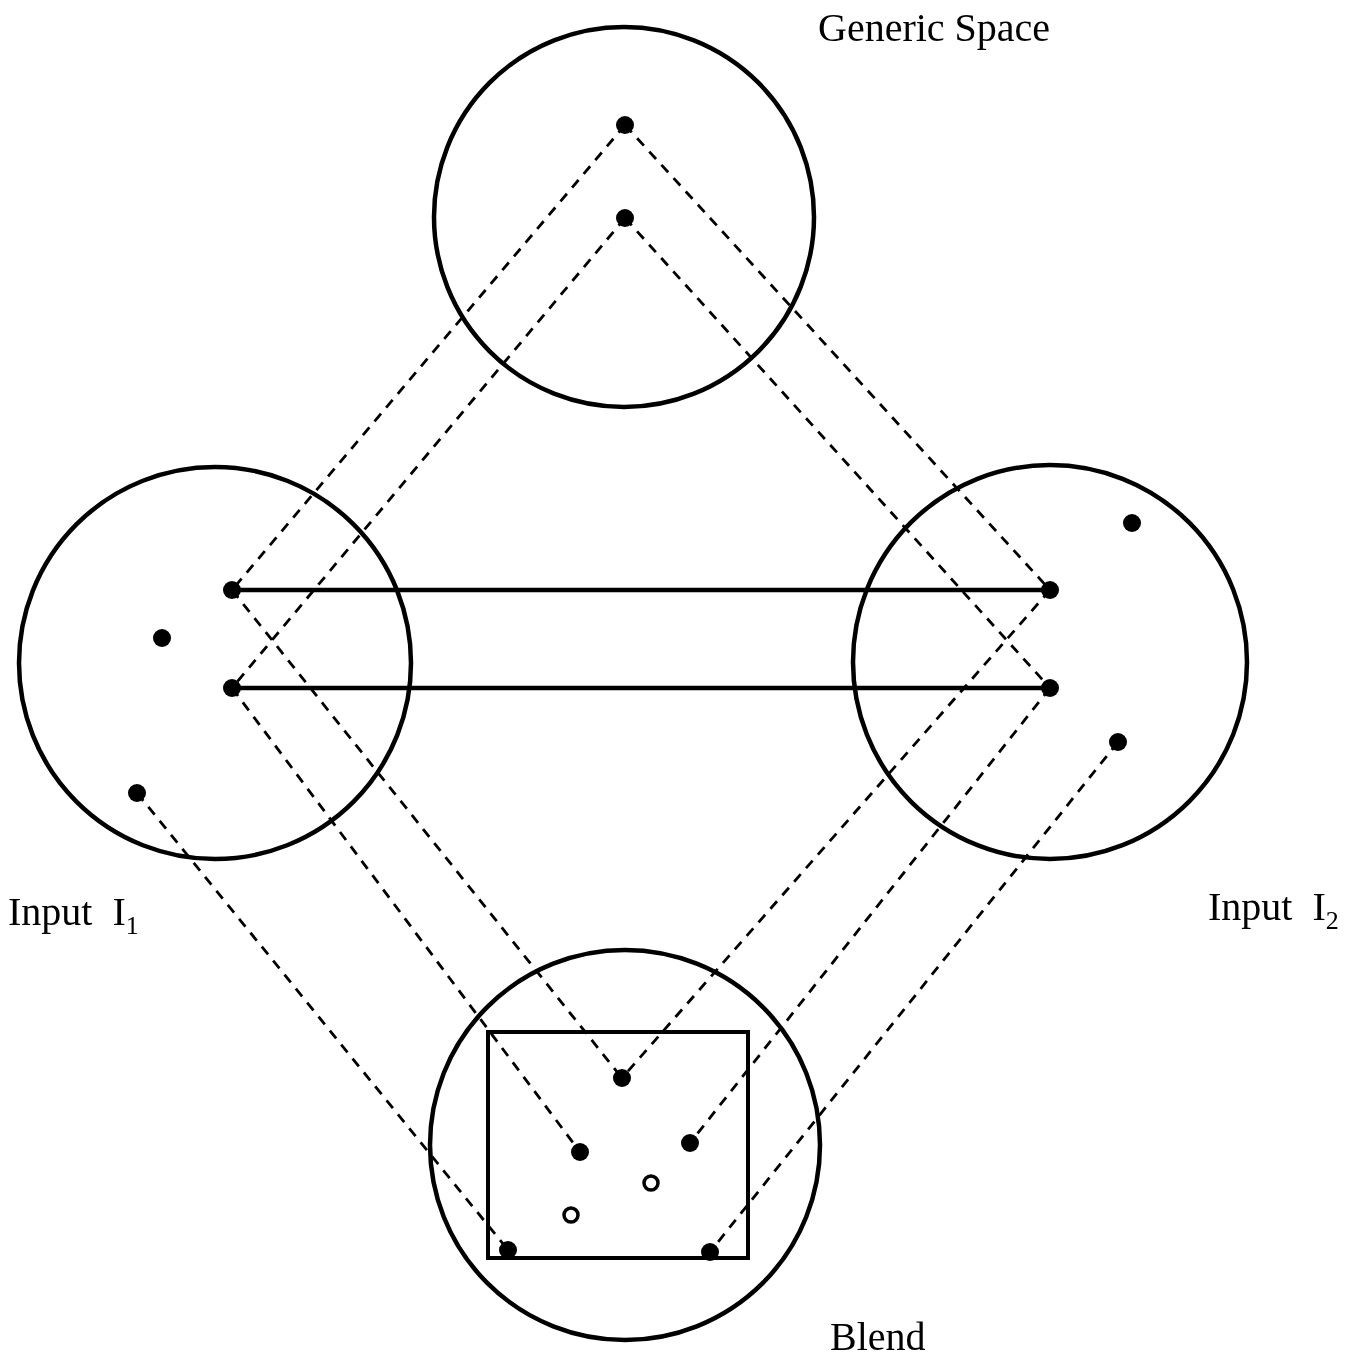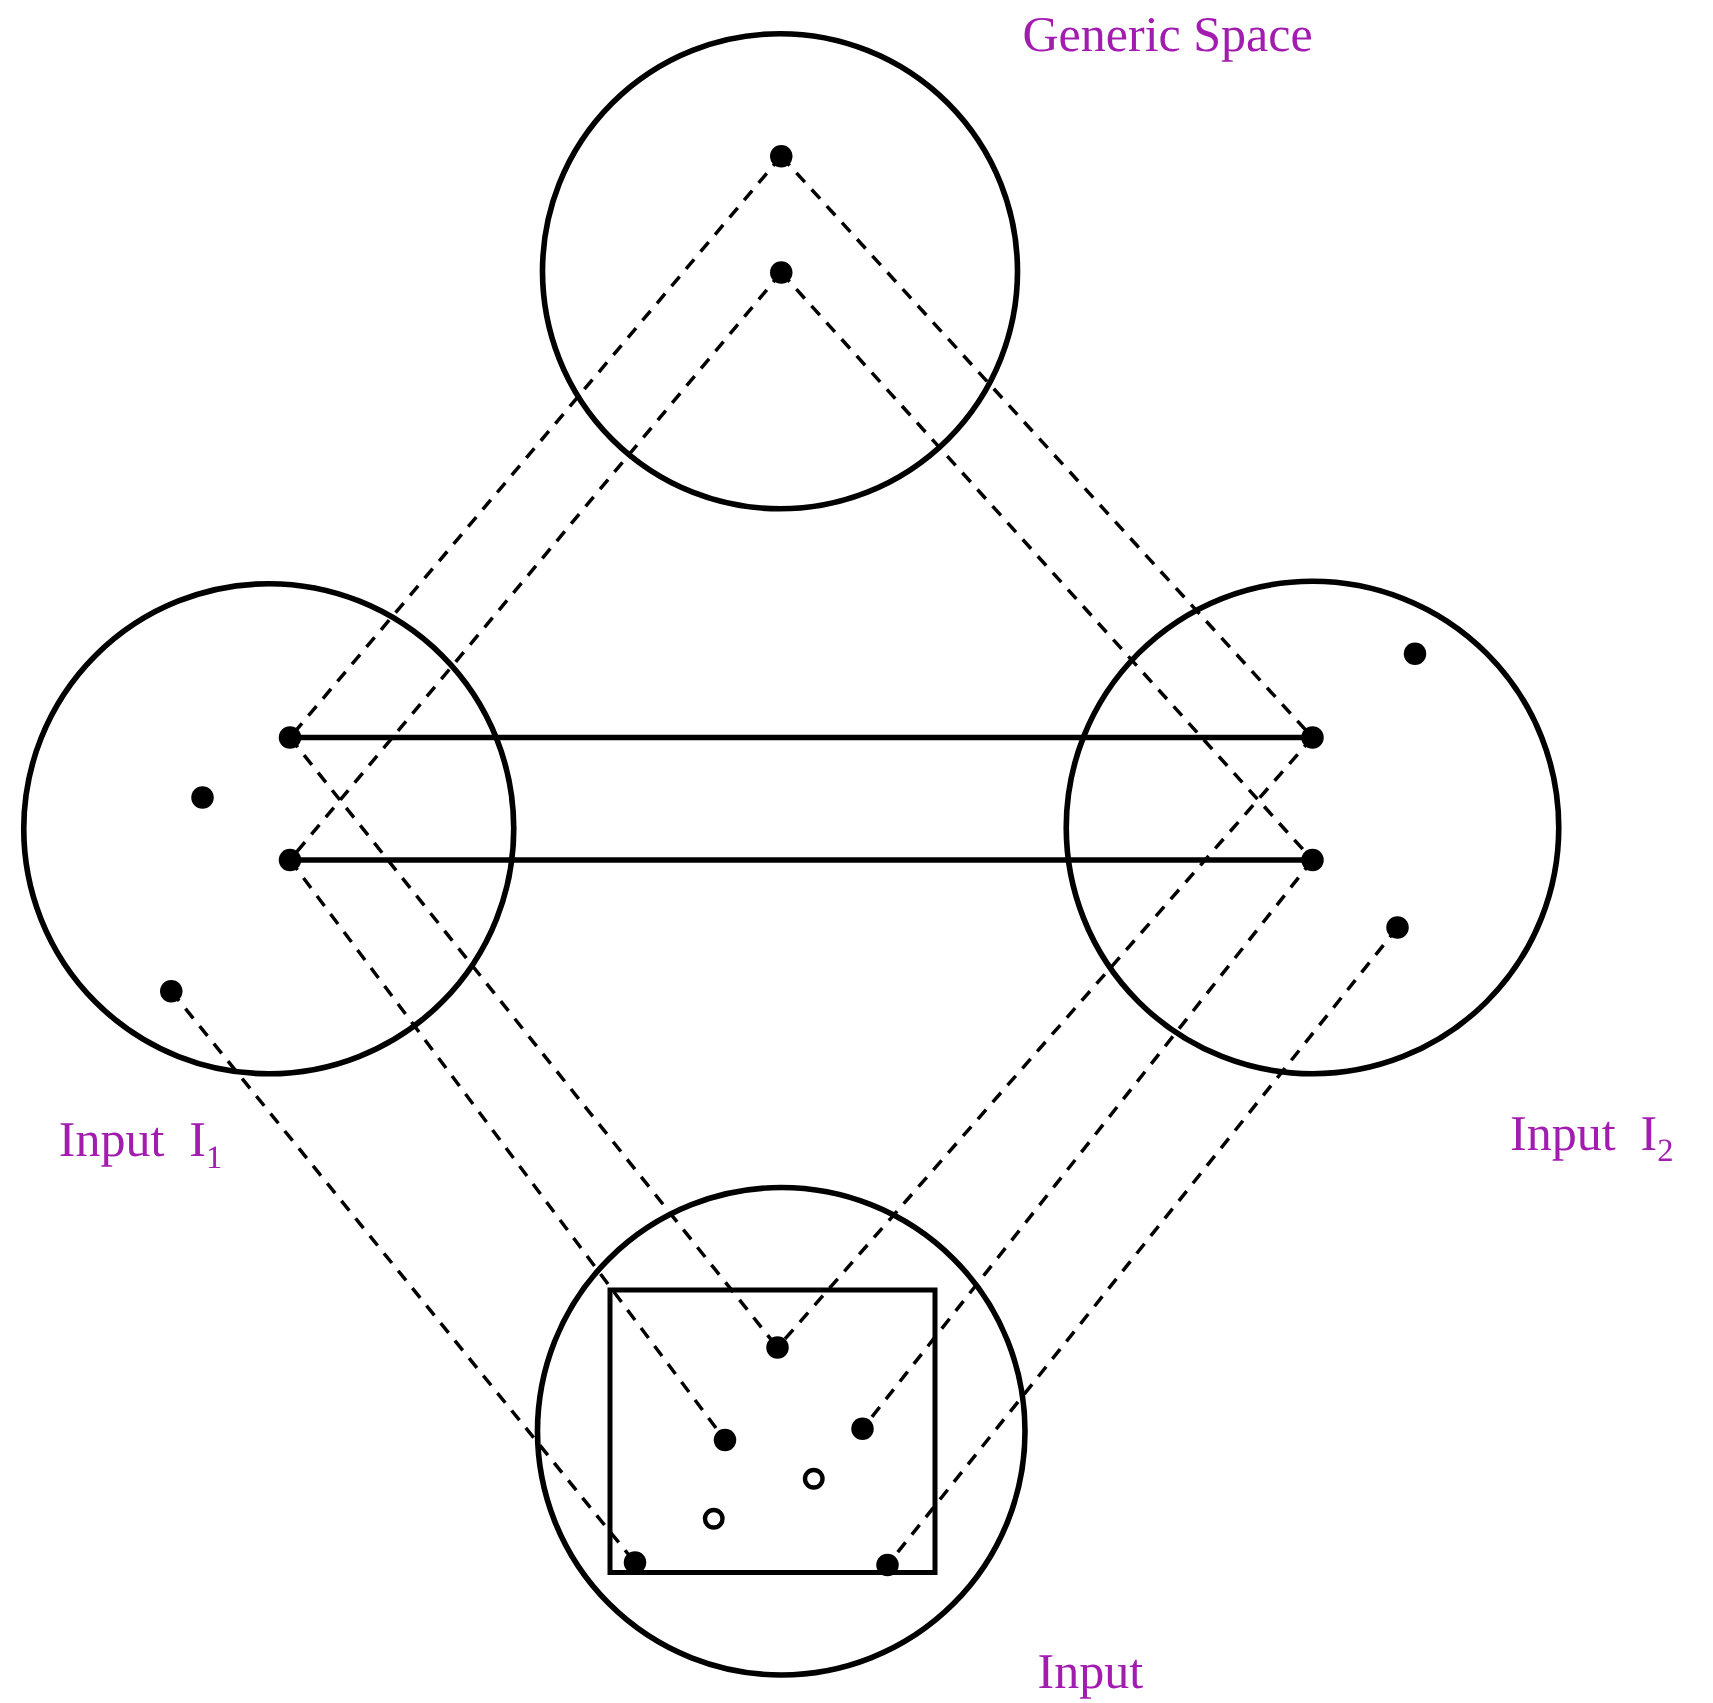--- a/index.html
+++ b/index.html
@@ -16,21 +16,21 @@
     font-family: "Liberation Serif", serif;
   }
   .figure svg {
     position: absolute;
     top: 0;
     left: 0;
     display: block;
   }
   .label {
     position: absolute;
-    color: #a21caf;
+    color: #000000;
     font-size: 40px;
     line-height: 1.1;
     white-space: pre;
     font-family: "Liberation Serif", serif;
   }
   .label sub {
     font-size: 26px;
     line-height: 0;
     vertical-align: -0.35em;
   }
@@ -70,17 +70,17 @@
       <circle cx="622" cy="1078" r="9" fill="#000000" stroke="#000000" stroke-width="0"></circle>
       <circle cx="580" cy="1152" r="9" fill="#000000" stroke="#000000" stroke-width="0"></circle>
       <circle cx="690" cy="1143" r="9" fill="#000000" stroke="#000000" stroke-width="0"></circle>
       <circle cx="651" cy="1183" r="7" fill="#ffffff" stroke="#000000" stroke-width="3.5"></circle>
       <circle cx="571" cy="1215" r="7" fill="#ffffff" stroke="#000000" stroke-width="3.5"></circle>
       <circle cx="508" cy="1250" r="9" fill="#000000" stroke="#000000" stroke-width="0"></circle>
       <circle cx="710" cy="1252" r="9" fill="#000000" stroke="#000000" stroke-width="0"></circle>
     </svg>
   <div id="labels">
       <div class="label" style="left: 818px; top: 6px;"><span>Generic Space</span></div>
-      <div class="label" style="left: 8px; top: 890px; margin-left: 39px;"><span>Input  I</span><sub>1</sub></div>
+      <div class="label" style="left: 8px; top: 890px;"><span>Input  I</span><sub>1</sub></div>
       <div class="label" style="left: 1208px; top: 885px; font-family: Liberation Serif, serif;"><span>Input  I</span><sub>2</sub></div>
-      <div class="label" style="left: 830px; top: 1315px;"><span>Input</span></div>
+      <div class="label" style="left: 830px; top: 1315px;"><span>Blend</span></div>
     </div>
 </div>
 
 </body></html>

